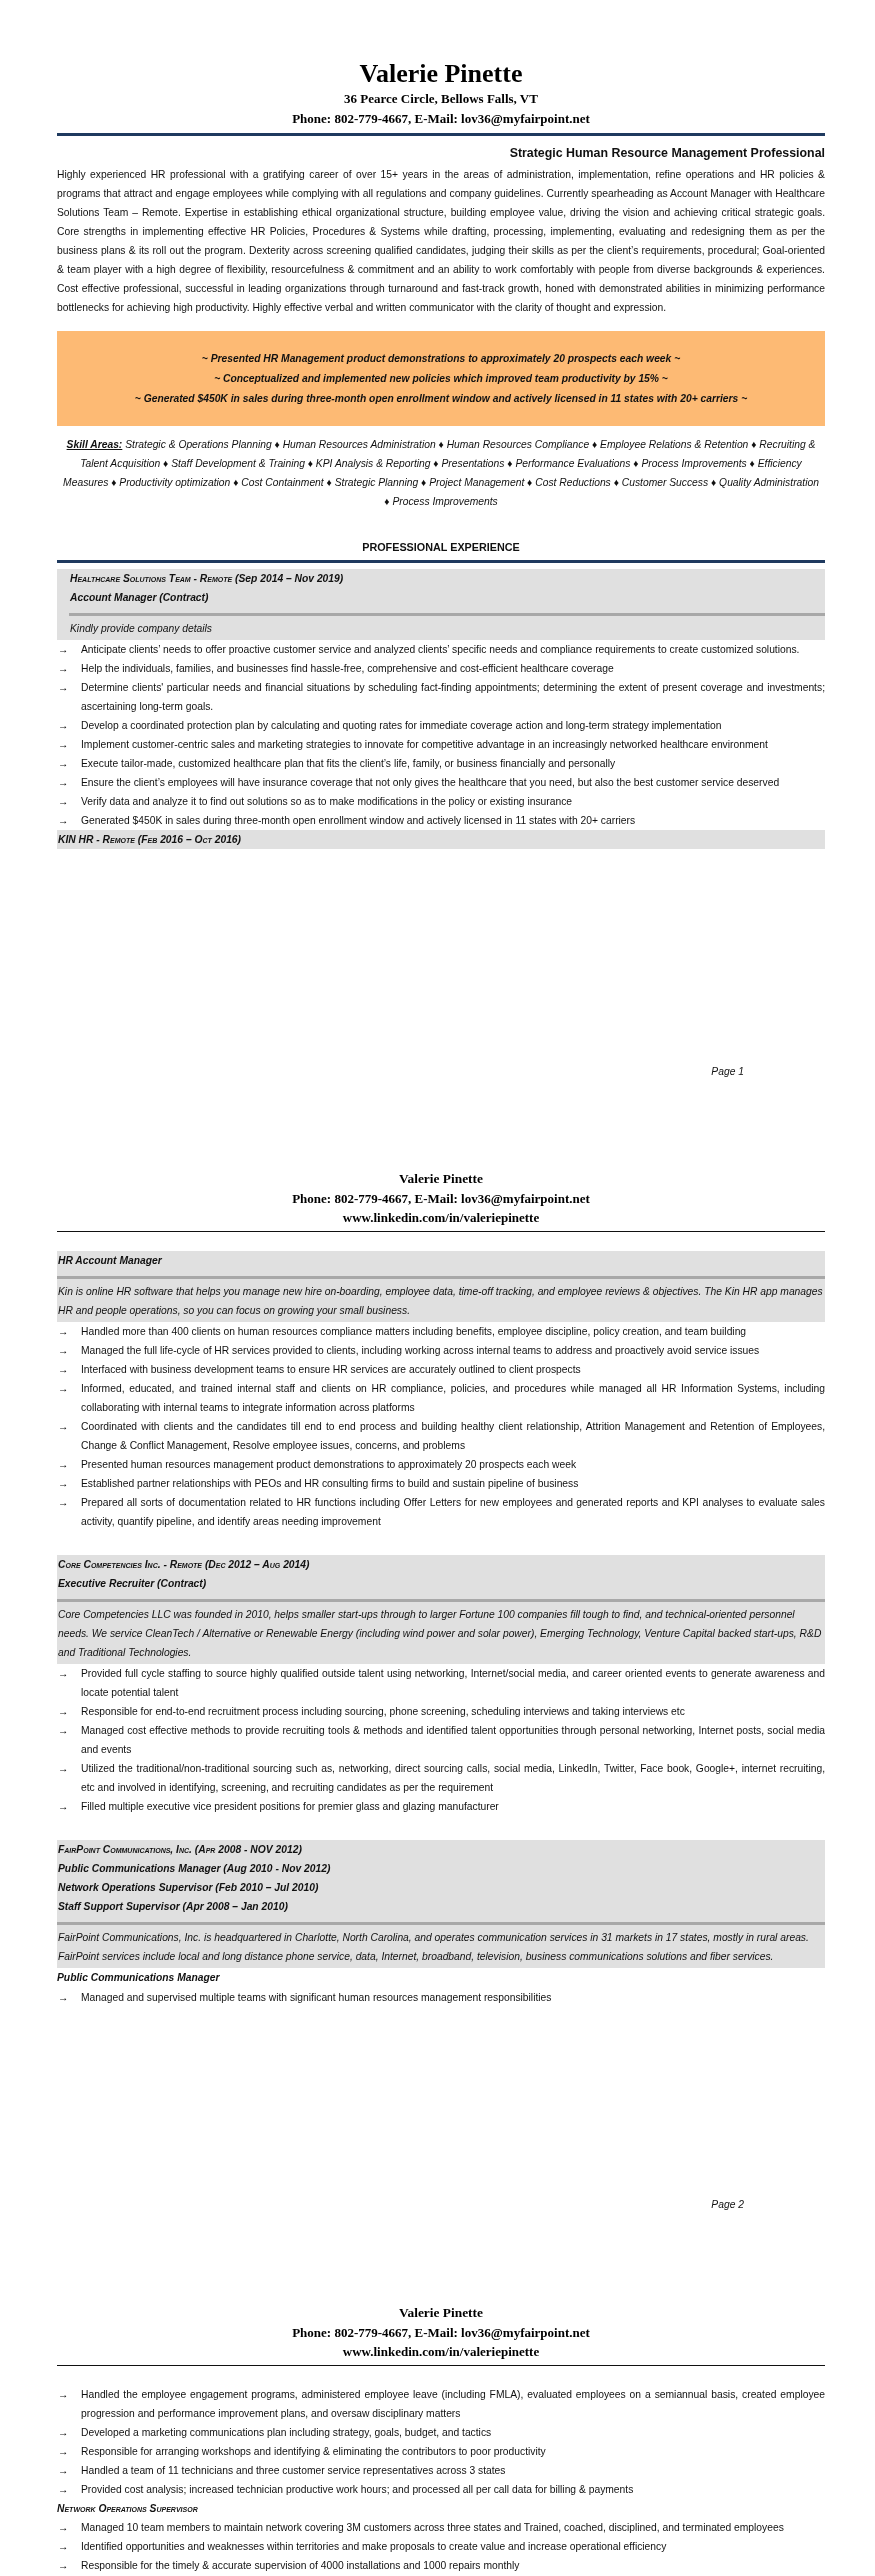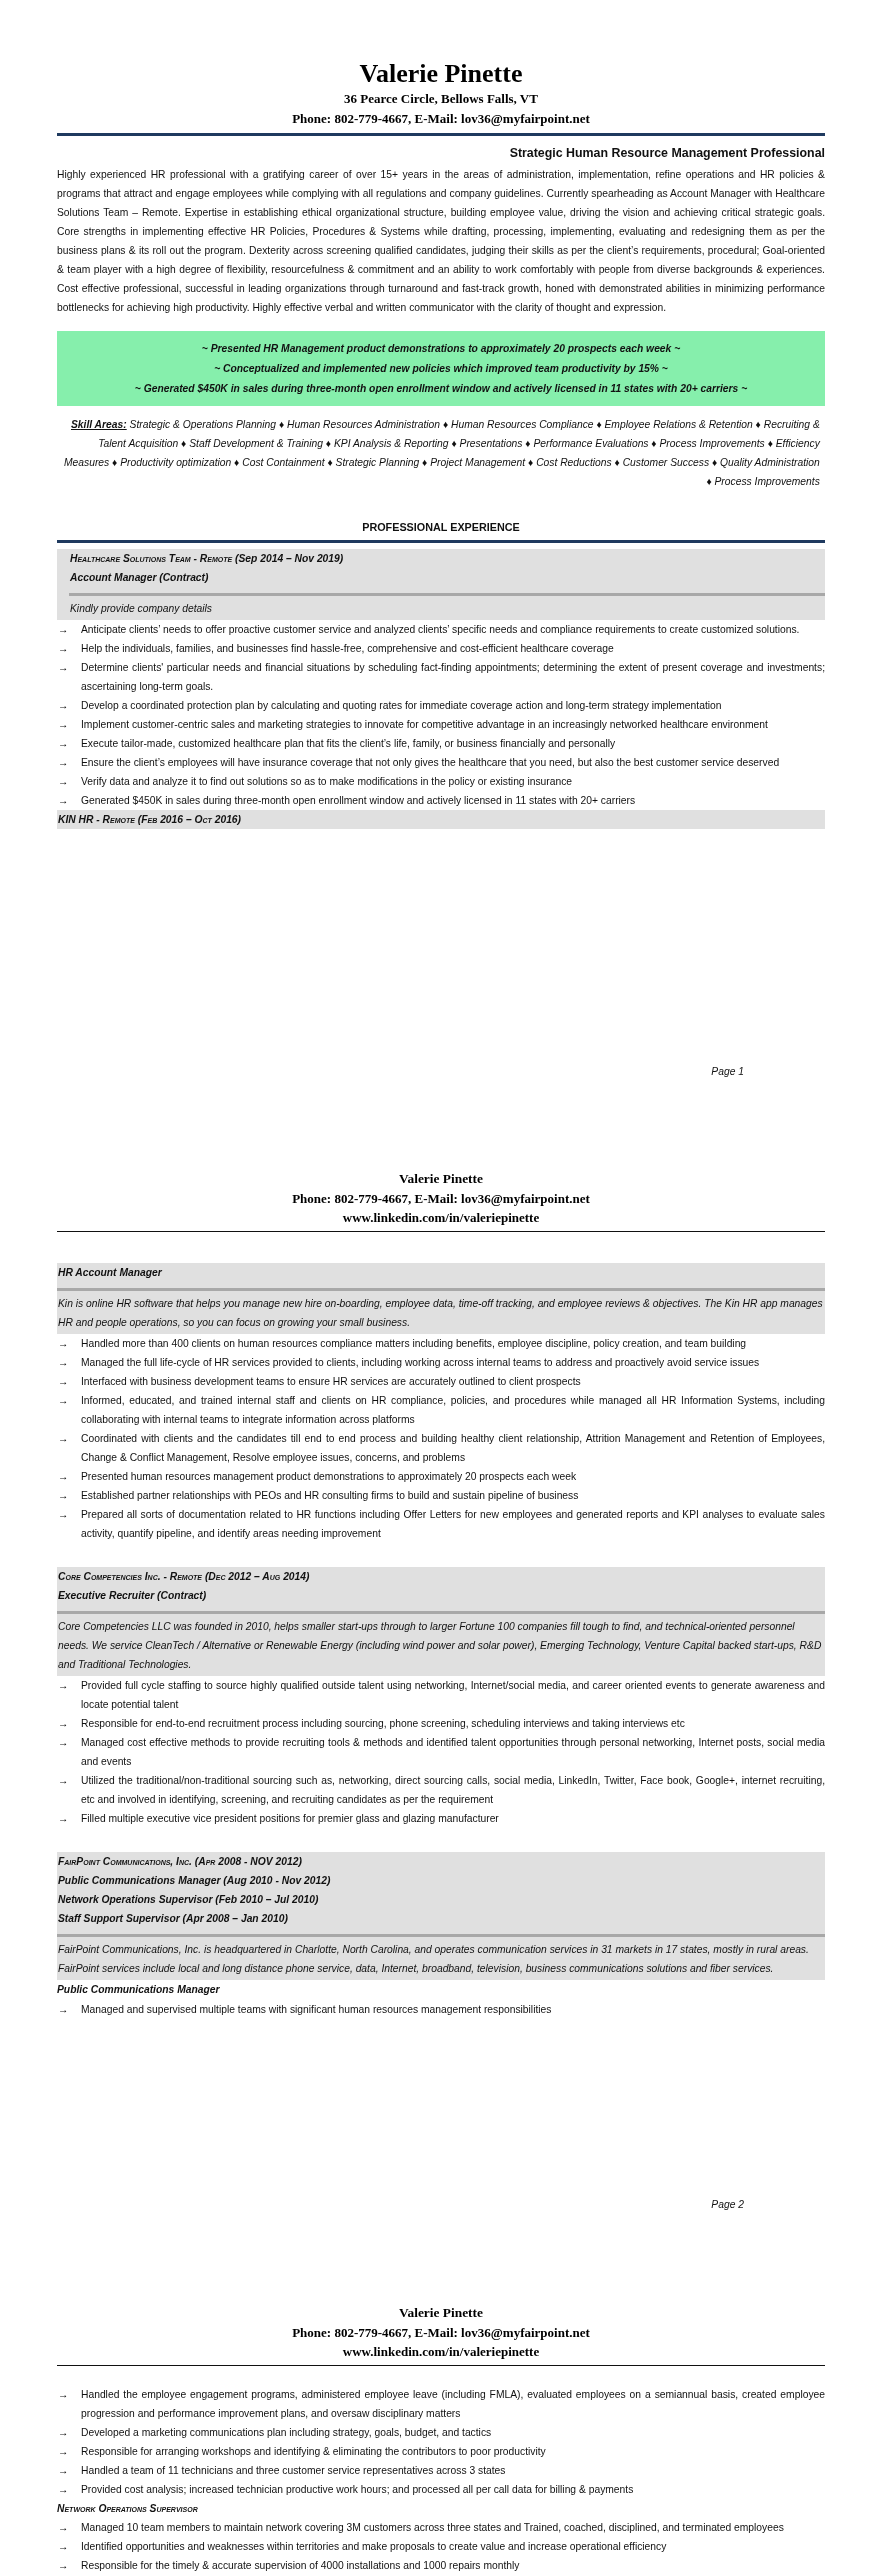--- a/index.html
+++ b/index.html
@@ -11,23 +11,23 @@
   .content { position: absolute; left: 57px; width: 768px; }
   .serif { font-family: "Liberation Serif", "DejaVu Serif", serif; font-weight: bold; text-align: center; color: #000; }
   .hdr-name-big { font-size: 26px; line-height: 31px; }
   .hdr-line-big { font-size: 13px; line-height: 19.6px; }
   .hdr-name-sm { font-size: 13.4px; line-height: 19.6px; }
   .hdr-line-sm { font-size: 13px; line-height: 19.6px; }
   .rule-blue { height: 3.1px; background: #1f3a5f; width: 100%; }
   .rule-black { height: 1px; background: #111; width: 100%; }
   .headline { font-family: "Liberation Sans", sans-serif; font-weight: bold; font-size: 12.4px; text-align: right; margin: 9.3px 0 5.2px; }
   .para { font-family: "Liberation Sans", sans-serif; font-size: 10.3px; line-height: 19px; text-align: justify; margin: 0; }
-  .highlights { background: #86efac; padding: 8px 0; margin-top: 14.4px; }
+  .highlights { background: #fdba74; padding: 18px 0; margin-top: 14.4px; }
   .highlights div { font-family: "Liberation Sans", sans-serif; font-weight: bold; font-style: italic; font-size: 10.3px; line-height: 19.6px; text-align: center; }
-  .skills { font-family: "Liberation Sans", sans-serif; font-style: italic; font-size: 10.3px; line-height: 19px; text-align: right; margin: 9.3px 5.2px 0; }
+  .skills { font-family: "Liberation Sans", sans-serif; font-style: italic; font-size: 10.3px; line-height: 19px; text-align: center; margin: 9.3px 5.2px 0; }
   .skills .lbl { font-weight: bold; text-decoration: underline; }
   .sec-title { font-family: "Liberation Sans", sans-serif; font-weight: bold; font-size: 10.8px; text-align: center; margin: 26px 0 6.2px; }
   .gray-box { background: #e0e0e0; margin-top: 6.2px; }
   .gray-box .line { font-family: "Liberation Sans", sans-serif; font-weight: bold; font-style: italic; font-size: 10.3px; line-height: 19px; padding-left: 1px; }
   .sc { font-variant: small-caps; }
   .sep { height: 2.6px; background: #a8a8a8; margin: 6.2px 0 3.1px; }
   .desc { font-family: "Liberation Sans", sans-serif; font-style: italic; font-size: 10.3px; line-height: 19px; padding: 0 1px 2.1px; }
   ul.bul { list-style: none; margin: 0; padding: 0; }
   ul.bul li { position: relative; padding-left: 24px; font-family: "Liberation Sans", sans-serif; font-size: 10.3px; line-height: 19px; text-align: justify; }
   ul.bul li .arrow { position: absolute; left: 1px; top: 0; }
@@ -79,21 +79,21 @@
   <div class="page-num" style="top:1066px;">Page 1</div>
 </div>
 
 <div class="page" id="p2">
   <div class="content" style="top:36px;">
     <div class="serif hdr-name-sm">Valerie Pinette</div>
     <div class="serif hdr-line-sm">Phone: 802-779-4667, E-Mail: lov36@myfairpoint.net</div>
     <div class="serif hdr-line-sm">www.linkedin.com/in/valeriepinette</div>
     <div class="rule-black" style="margin-top:3.1px;"></div>
 
-    <div class="gray-box" style="margin-top:31px;">
+    <div class="gray-box" style="margin-top:19px;">
       <div class="line">HR Account Manager</div>
       <div class="sep"></div>
       <div class="desc">Kin is online HR software that helps you manage new hire on-boarding, employee data, time-off tracking, and employee reviews &amp; objectives. The Kin HR app manages HR and people operations, so you can focus on growing your small business.</div>
     </div>
     <ul class="bul">
       <li><span class="arrow">→</span><span>Handled more than 400 clients on human resources compliance matters including benefits, employee discipline, policy creation, and team building</span></li>
       <li><span class="arrow">→</span><span>Managed the full life-cycle of HR services provided to clients, including working across internal teams to address and proactively avoid service issues</span></li>
       <li><span class="arrow">→</span><span>Interfaced with business development teams to ensure HR services are accurately outlined to client prospects</span></li>
       <li><span class="arrow">→</span><span>Informed, educated, and trained internal staff and clients on HR compliance, policies, and procedures while managed all HR Information Systems, including collaborating with internal teams to integrate information across platforms</span></li>
       <li><span class="arrow">→</span><span>Coordinated with clients and the candidates till end to end process and building healthy client relationship, Attrition Management and Retention of Employees, Change &amp; Conflict Management, Resolve employee issues, concerns, and problems</span></li>

